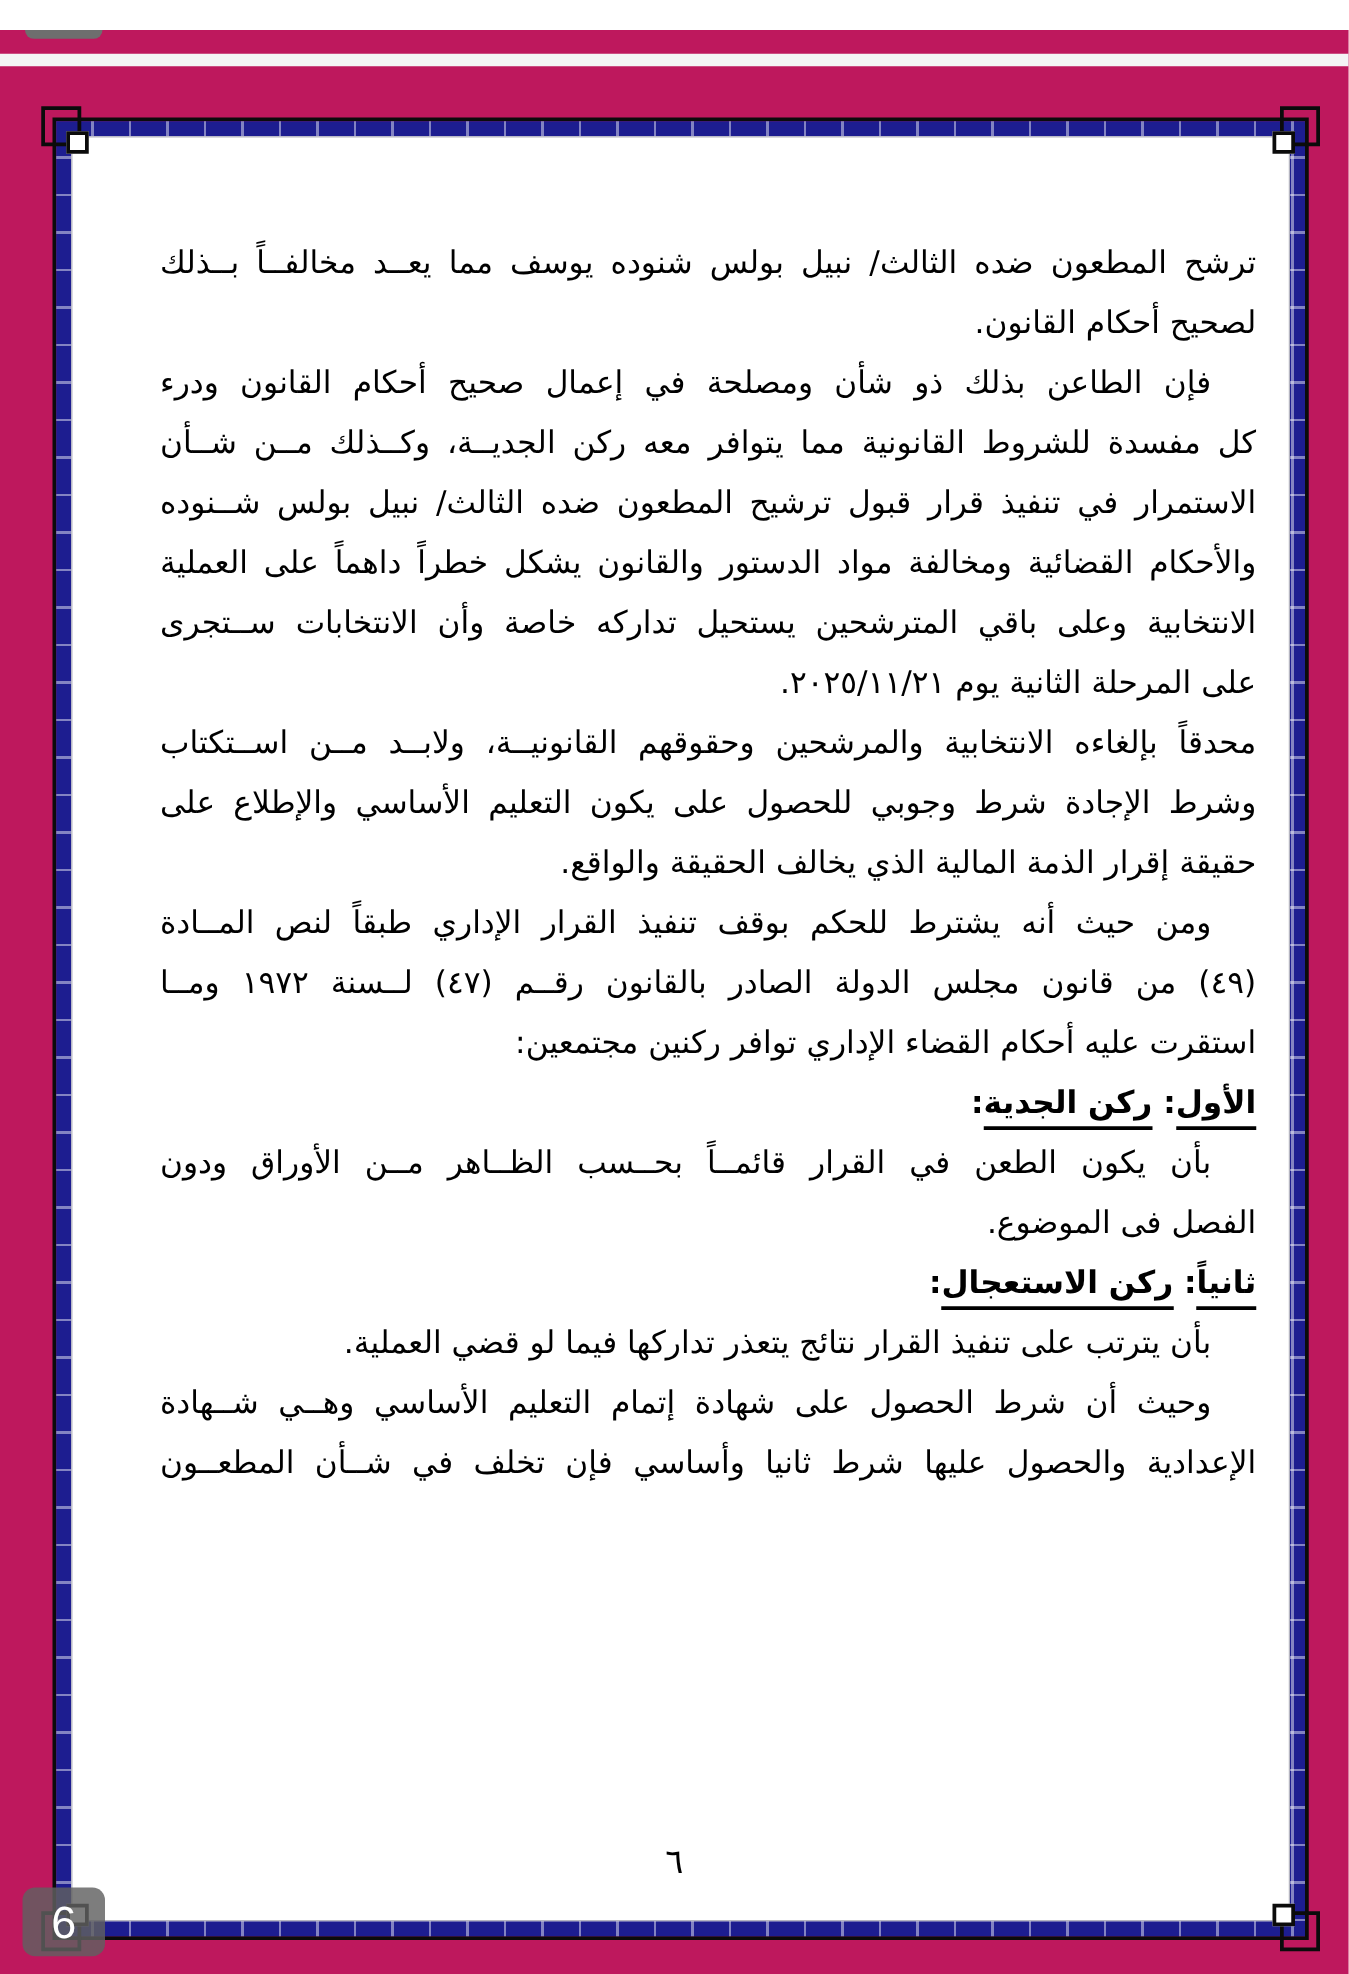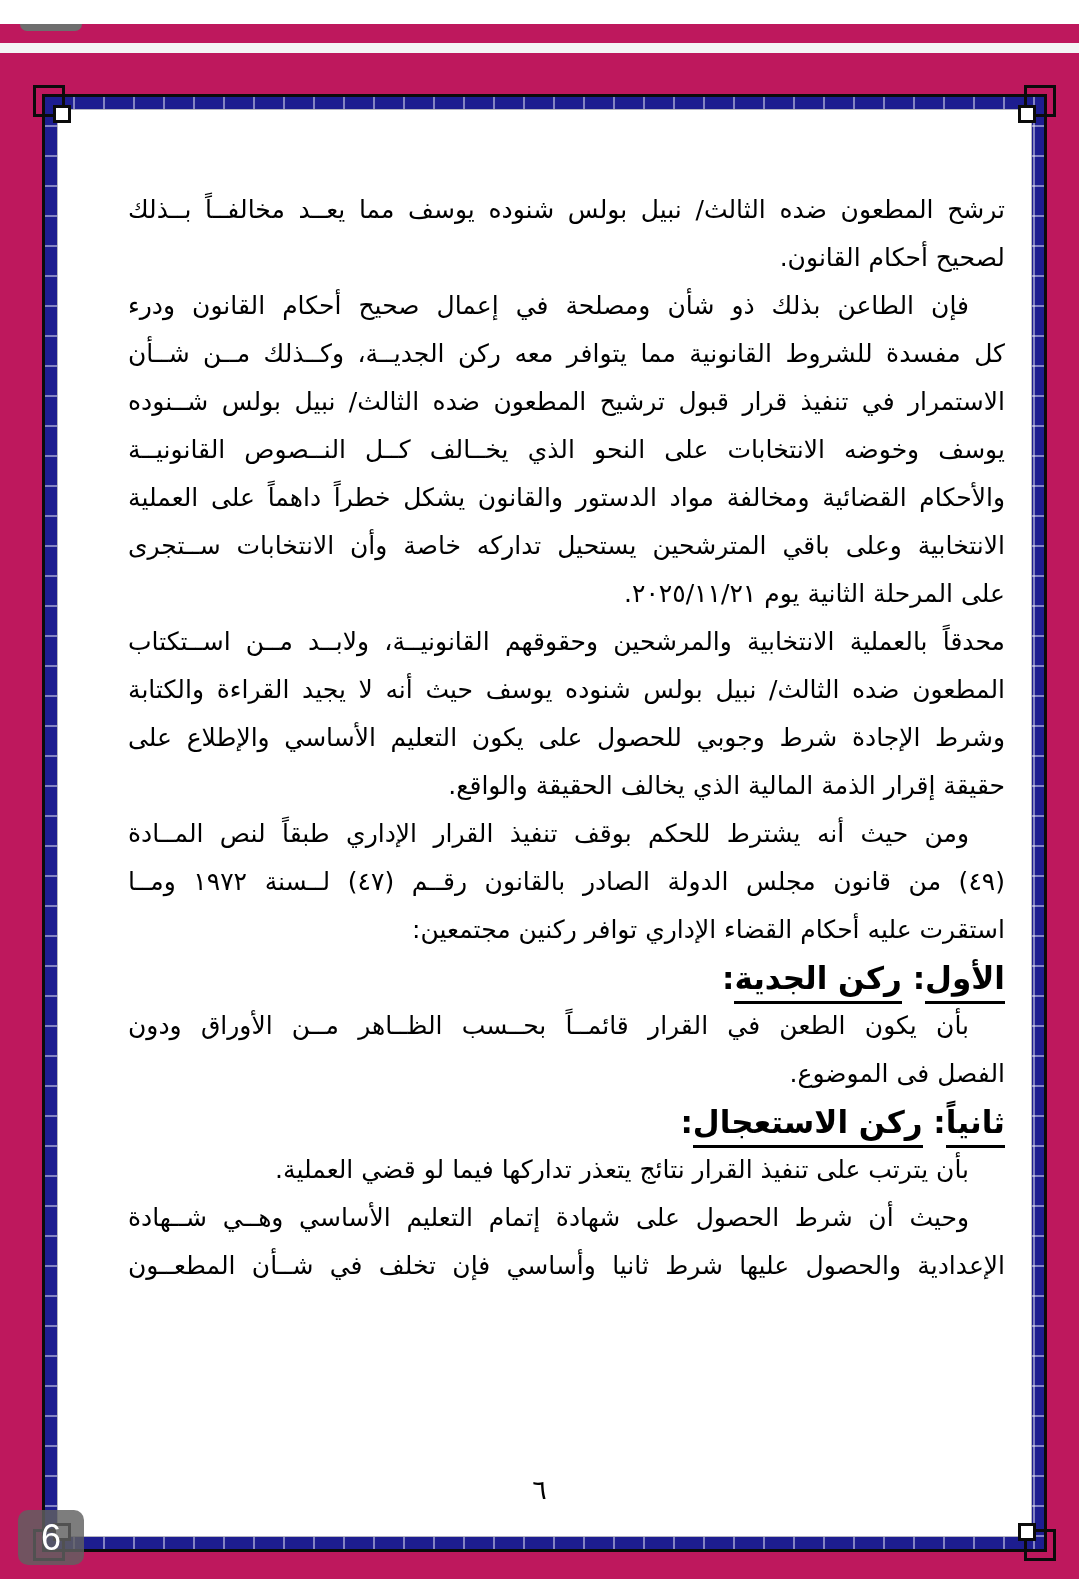--- a/index.html
+++ b/index.html
@@ -22,21 +22,21 @@
   .knot.bl{left:-12px;bottom:-12px;} .knot.br{right:-12px;bottom:-12px;}
   .knot::after{content:"";position:absolute;width:12px;height:12px;border:3px solid #0b0b0b;background:#fff;}
   .knot.tl::after{right:-9px;bottom:-9px;} .knot.tr::after{left:-9px;bottom:-9px;}
   .knot.bl::after{right:-9px;top:-9px;}  .knot.br::after{left:-9px;top:-9px;}
   
   .text-col{position:absolute;right:74px;left:128px;top:162px;direction:rtl;
             font-size:25px;line-height:48px;}
   .line{height:48px;overflow:hidden;text-align:justify;text-align-last:justify;}
   .line.end{text-align:right;text-align-last:right;}
   .line.indent{padding-right:36px;}
-  .heading{height:48px;overflow:visible;text-align:right;font-weight:bold;font-size:31px;}
+  .heading{height:48px;overflow:visible;text-align:right;font-weight:bold;font-size:25px;}
   .heading .u{border-bottom:3px solid #000;padding-bottom:5px;}
   
   .page-num{position:absolute;left:0;right:0;top:1442px;text-align:center;font-size:27px;line-height:48px;}
   .badge{position:absolute;left:18px;top:1486px;width:66px;height:55px;border-radius:10px;
          background:rgba(96,96,96,.82);display:flex;align-items:center;justify-content:center;
          color:#fff;font-family:"Liberation Sans",sans-serif;font-size:36px;}
 </style>
 </head>
 <body>
 
@@ -56,28 +56,26 @@
 
   <div class="text-col" dir="rtl" id="text-col">
       <div>
         <div class="line">ترشح المطعون ضده الثالث/ نبيل بولس شنوده يوسف مما يعــد مخالفــاً بــذلك</div>
         <div class="line end">لصحيح أحكام القانون.</div>
       </div>
       <div>
         <div class="line indent">فإن الطاعن بذلك ذو شأن ومصلحة في إعمال صحيح أحكام القانون ودرء</div>
         <div class="line">كل مفسدة للشروط القانونية مما يتوافر معه ركن الجديــة، وكــذلك مــن شــأن</div>
         <div class="line">الاستمرار في تنفيذ قرار قبول ترشيح المطعون ضده الثالث/ نبيل بولس شــنوده</div>
-        <div class="line">يوسف وخوضه الانتخابات على النحو الذي يخــالف كــل النــصوص القانونيــة</div>
         <div class="line">والأحكام القضائية ومخالفة مواد الدستور والقانون يشكل خطراً داهماً على العملية</div>
         <div class="line">الانتخابية وعلى باقي المترشحين يستحيل تداركه خاصة وأن الانتخابات ســتجرى</div>
         <div class="line end">على المرحلة الثانية يوم ٢٠٢٥/١١/٢١.</div>
       </div>
       <div>
-        <div class="line">محدقاً بالعملية الانتخابية والمرشحين وحقوقهم القانونيــة، ولابــد مــن اســتكتاب</div>
-        <div class="line">المطعون ضده الثالث/ نبيل بولس شنوده يوسف حيث أنه لا يجيد القراءة والكتابة</div>
+        <div class="line">محدقاً بإلغاءه الانتخابية والمرشحين وحقوقهم القانونيــة، ولابــد مــن اســتكتاب</div>
         <div class="line">وشرط الإجادة شرط وجوبي للحصول على يكون التعليم الأساسي والإطلاع على</div>
         <div class="line end">حقيقة إقرار الذمة المالية الذي يخالف الحقيقة والواقع.</div>
       </div>
       <div>
         <div class="line indent">ومن حيث أنه يشترط للحكم بوقف تنفيذ القرار الإداري طبقاً لنص المــادة</div>
         <div class="line">(٤٩) من قانون مجلس الدولة الصادر بالقانون رقــم (٤٧) لــسنة ١٩٧٢ ومــا</div>
         <div class="line end">استقرت عليه أحكام القضاء الإداري توافر ركنين مجتمعين:</div>
       </div>
       <div class="heading"><span class="u">الأول</span>:  <span class="u">ركن الجدية</span>:</div>
       <div>

